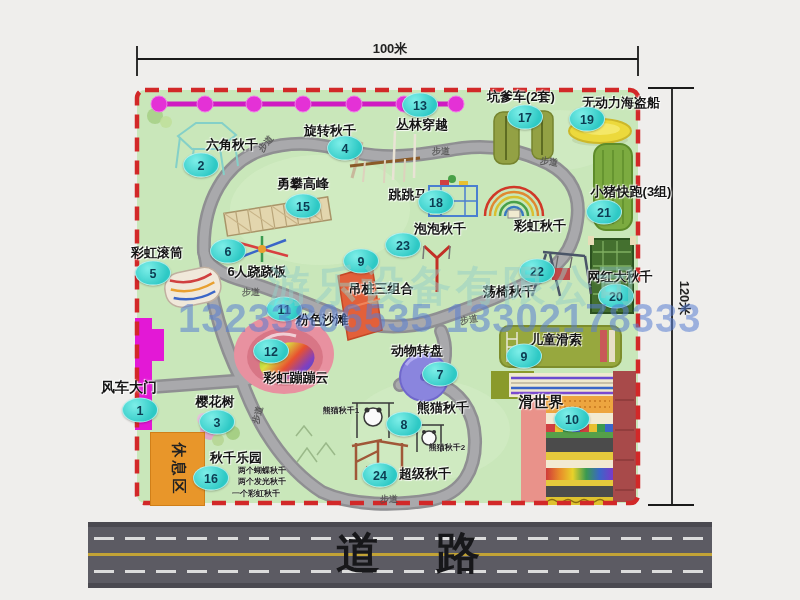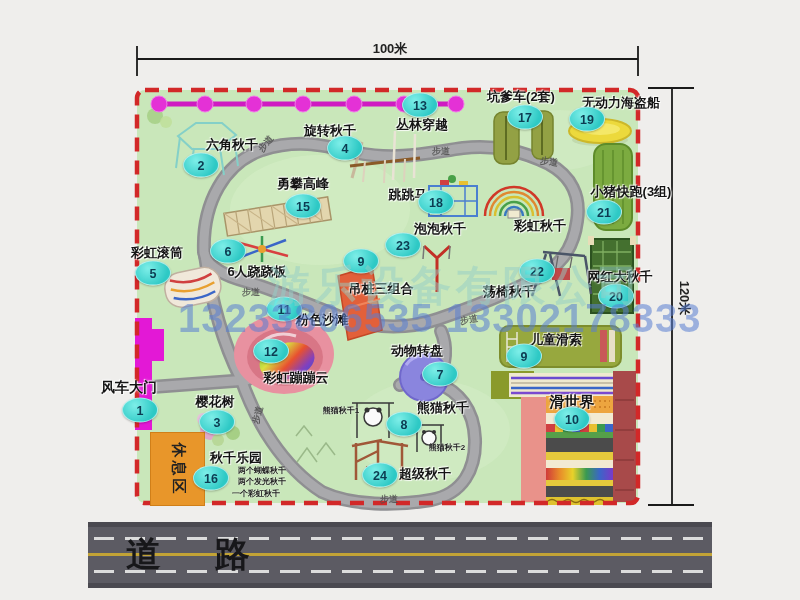--- a/index.html
+++ b/index.html
@@ -34,22 +34,22 @@
              border:1px solid #d07f18;display:flex;align-items:center;justify-content:center;}
   #rest-area span{display:block;transform:rotate(90deg);font-size:15px;font-weight:800;color:#222;
                   letter-spacing:3px;white-space:nowrap;}
   
   #road{position:absolute;left:88px;top:522px;width:624px;height:66px;background:#5c5b63;
         border-top:5px solid #4a4950;border-bottom:5px solid #4a4950;}
   .road-dash{position:absolute;left:6px;right:6px;height:3px;
              background:repeating-linear-gradient(90deg,#dcdcdc 0 20px,transparent 20px 31px);}
   #road-dash-top{top:10px;} #road-dash-bottom{bottom:10px;}
   #road-center{position:absolute;left:0;right:0;top:26px;height:2.5px;background:#c2a336;}
-  #road-label{position:absolute;left:0;right:0;top:50%;transform:translateY(-52%);text-align:left;
-              font-size:35px;font-weight:800;color:#17171a;letter-spacing:22px;text-indent:22px;padding-left:16px;}
+  #road-label{position:absolute;left:0;right:0;top:50%;transform:translateY(-52%);text-align:center;
+              font-size:44px;font-weight:800;color:#17171a;letter-spacing:22px;text-indent:22px;padding-left:16px;}
   
   #wm-company{position:absolute;left:268px;top:258px;font-size:42px;font-weight:800;letter-spacing:5px;
               color:rgba(148,205,198,.5);white-space:nowrap;pointer-events:none;}
   #wm-phone{position:absolute;left:178px;top:296px;font-size:40px;font-weight:800;letter-spacing:1px;
             color:rgba(88,126,210,.55);white-space:nowrap;pointer-events:none;}
 </style>
 </head>
 <body>
 
 <div id="stage">
@@ -316,21 +316,21 @@
       <div class="attr-label" style="left: 257px; top: 272px;">6人跷跷板</div>
       <div class="marker" style="left: 228px; top: 251px;">6</div>
       <div class="attr-label" style="left: 417px; top: 351px;">动物转盘</div>
       <div class="marker" style="left: 440px; top: 374px;">7</div>
       <div class="attr-label" style="left: 443px; top: 408px;">熊猫秋千</div>
       <div class="marker" style="left: 404px; top: 424px;">8</div>
       <div class="attr-note" style="left: 341px; top: 410px;">熊猫秋千1</div>
       <div class="attr-note" style="left: 447px; top: 447px;">熊猫秋千2</div>
       <div class="attr-label" style="left: 556px; top: 340px;">儿童滑索</div>
       <div class="marker" style="left: 524px; top: 356px;">9</div>
-      <div class="attr-label" style="font-size: 15px; left: 572px; top: 402px;">滑世界</div>
+      <div class="attr-label" style="font-size: 15px; left: 541px; top: 402px;">滑世界</div>
       <div class="marker" style="left: 572px; top: 419px;">10</div>
       <div class="attr-label" style="left: 322px; top: 320px;">粉色沙滩</div>
       <div class="marker" style="left: 284px; top: 309px;">11</div>
       <div class="attr-label" style="left: 296px; top: 378px;">彩虹蹦蹦云</div>
       <div class="marker" style="left: 271px; top: 351px;">12</div>
       <div class="attr-label" style="left: 422px; top: 125px;">丛林穿越</div>
       <div class="marker" style="left: 420px; top: 105px;">13</div>
       <div class="attr-label" style="left: 381px; top: 289px;">吊桩三组合</div>
       <div class="marker" style="left: 361px; top: 261px;">9</div>
       <div class="attr-label" style="left: 303px; top: 184px;">勇攀高峰</div>

